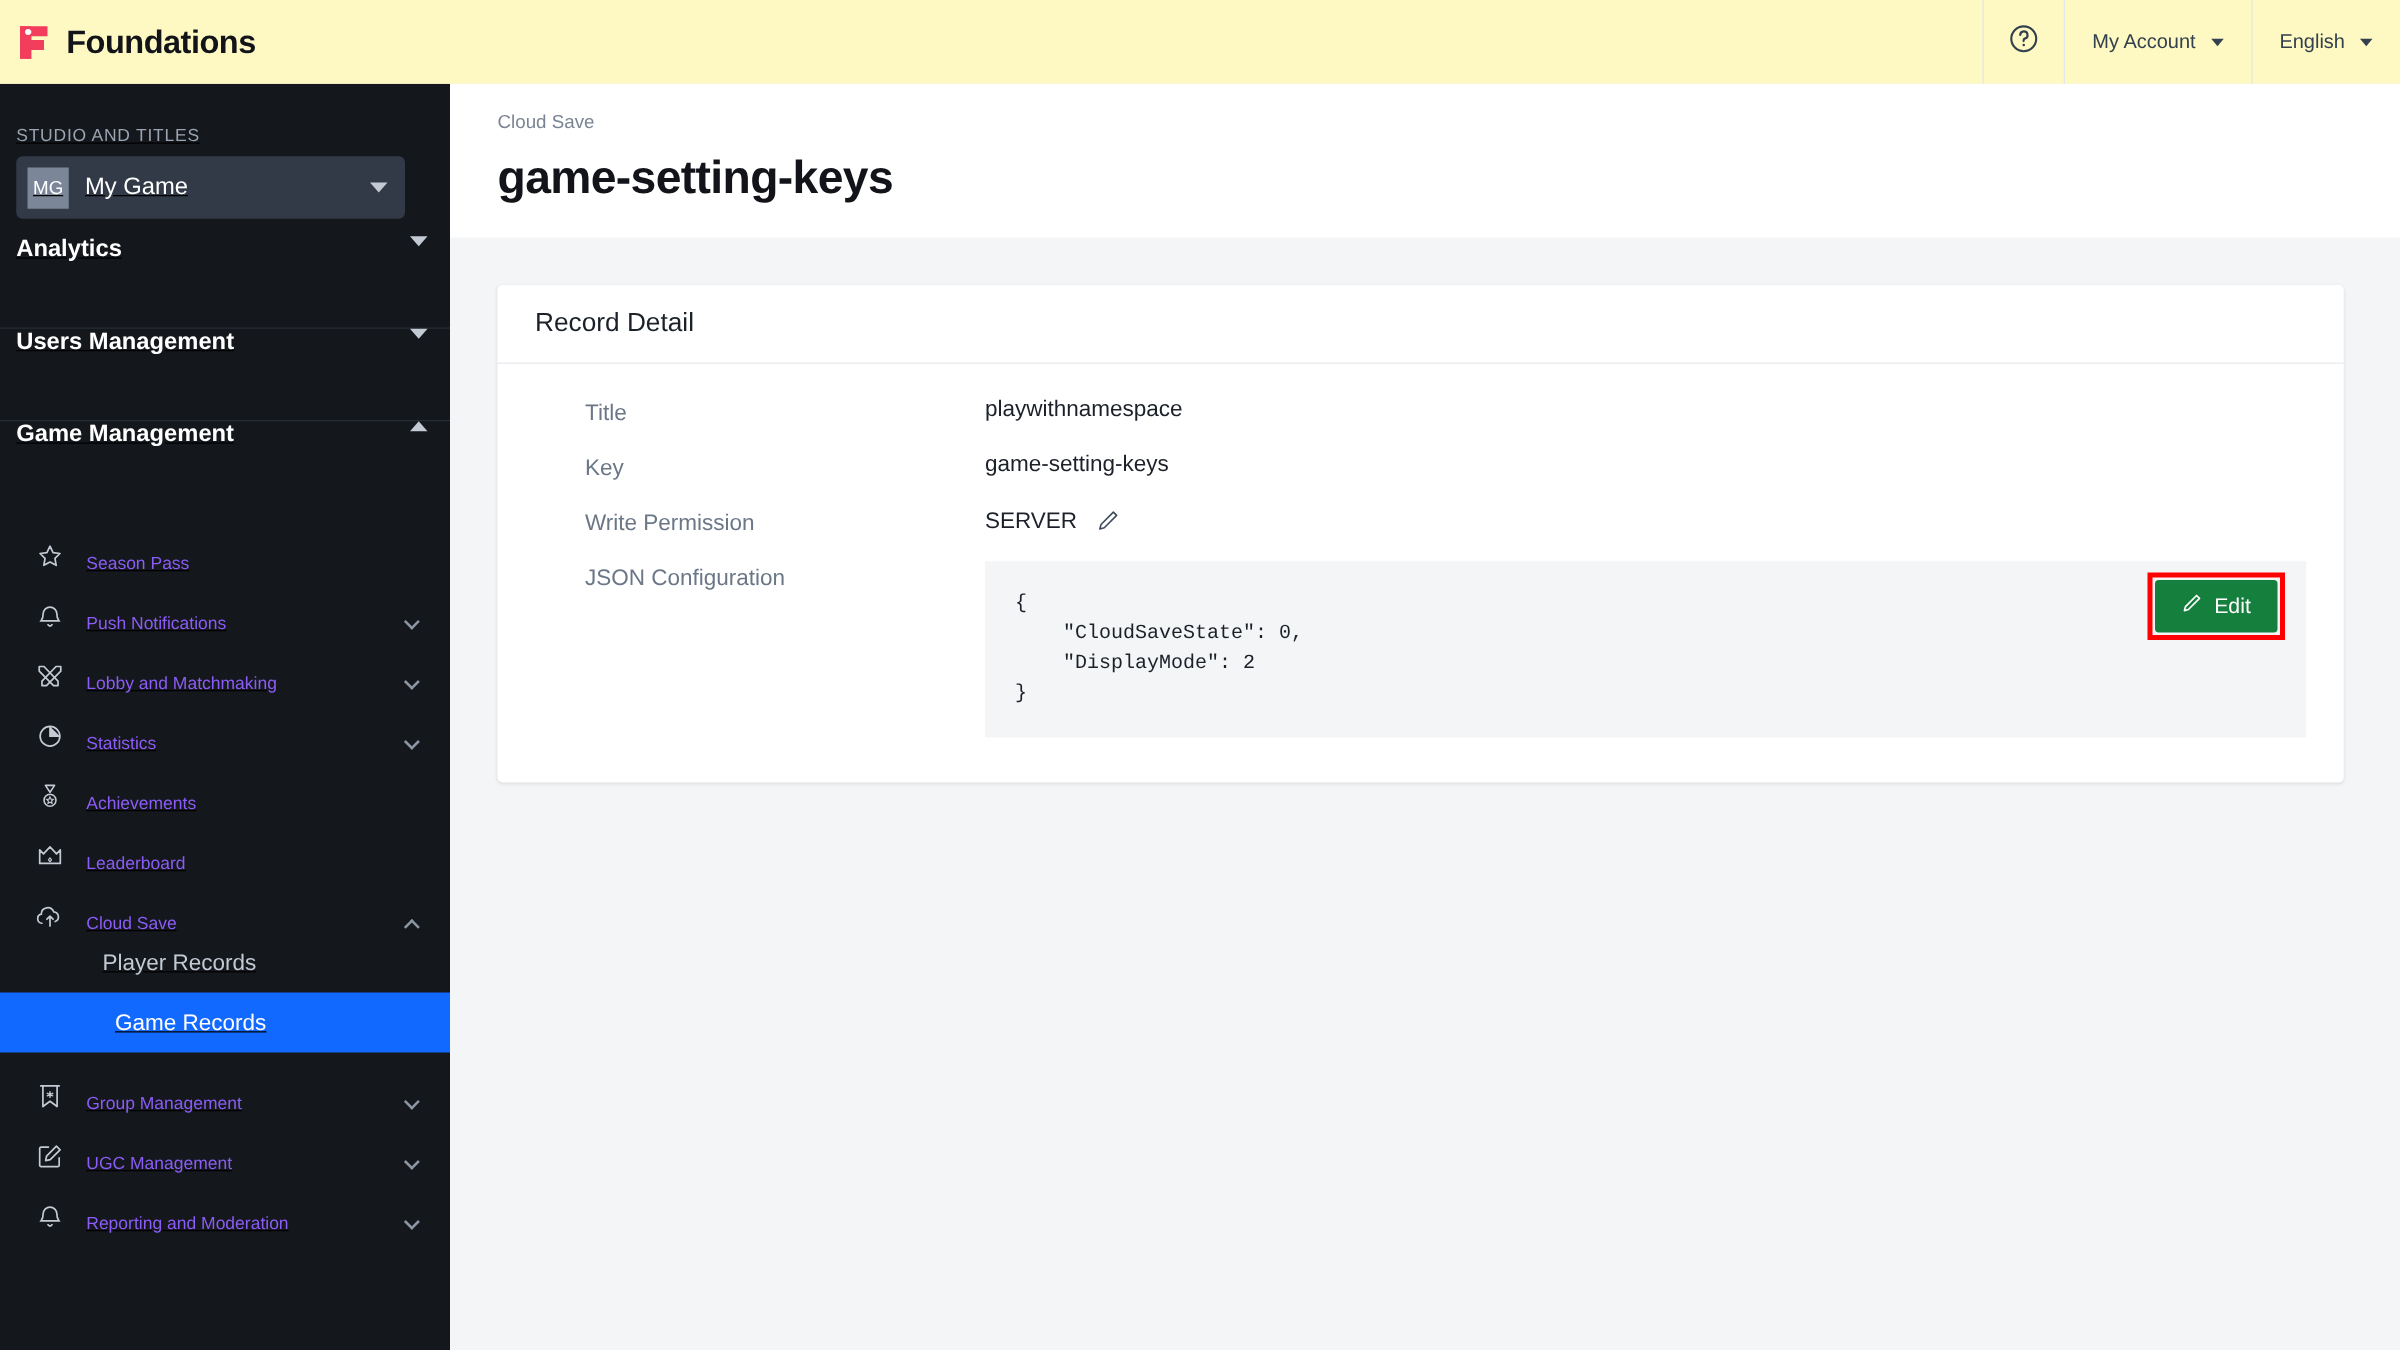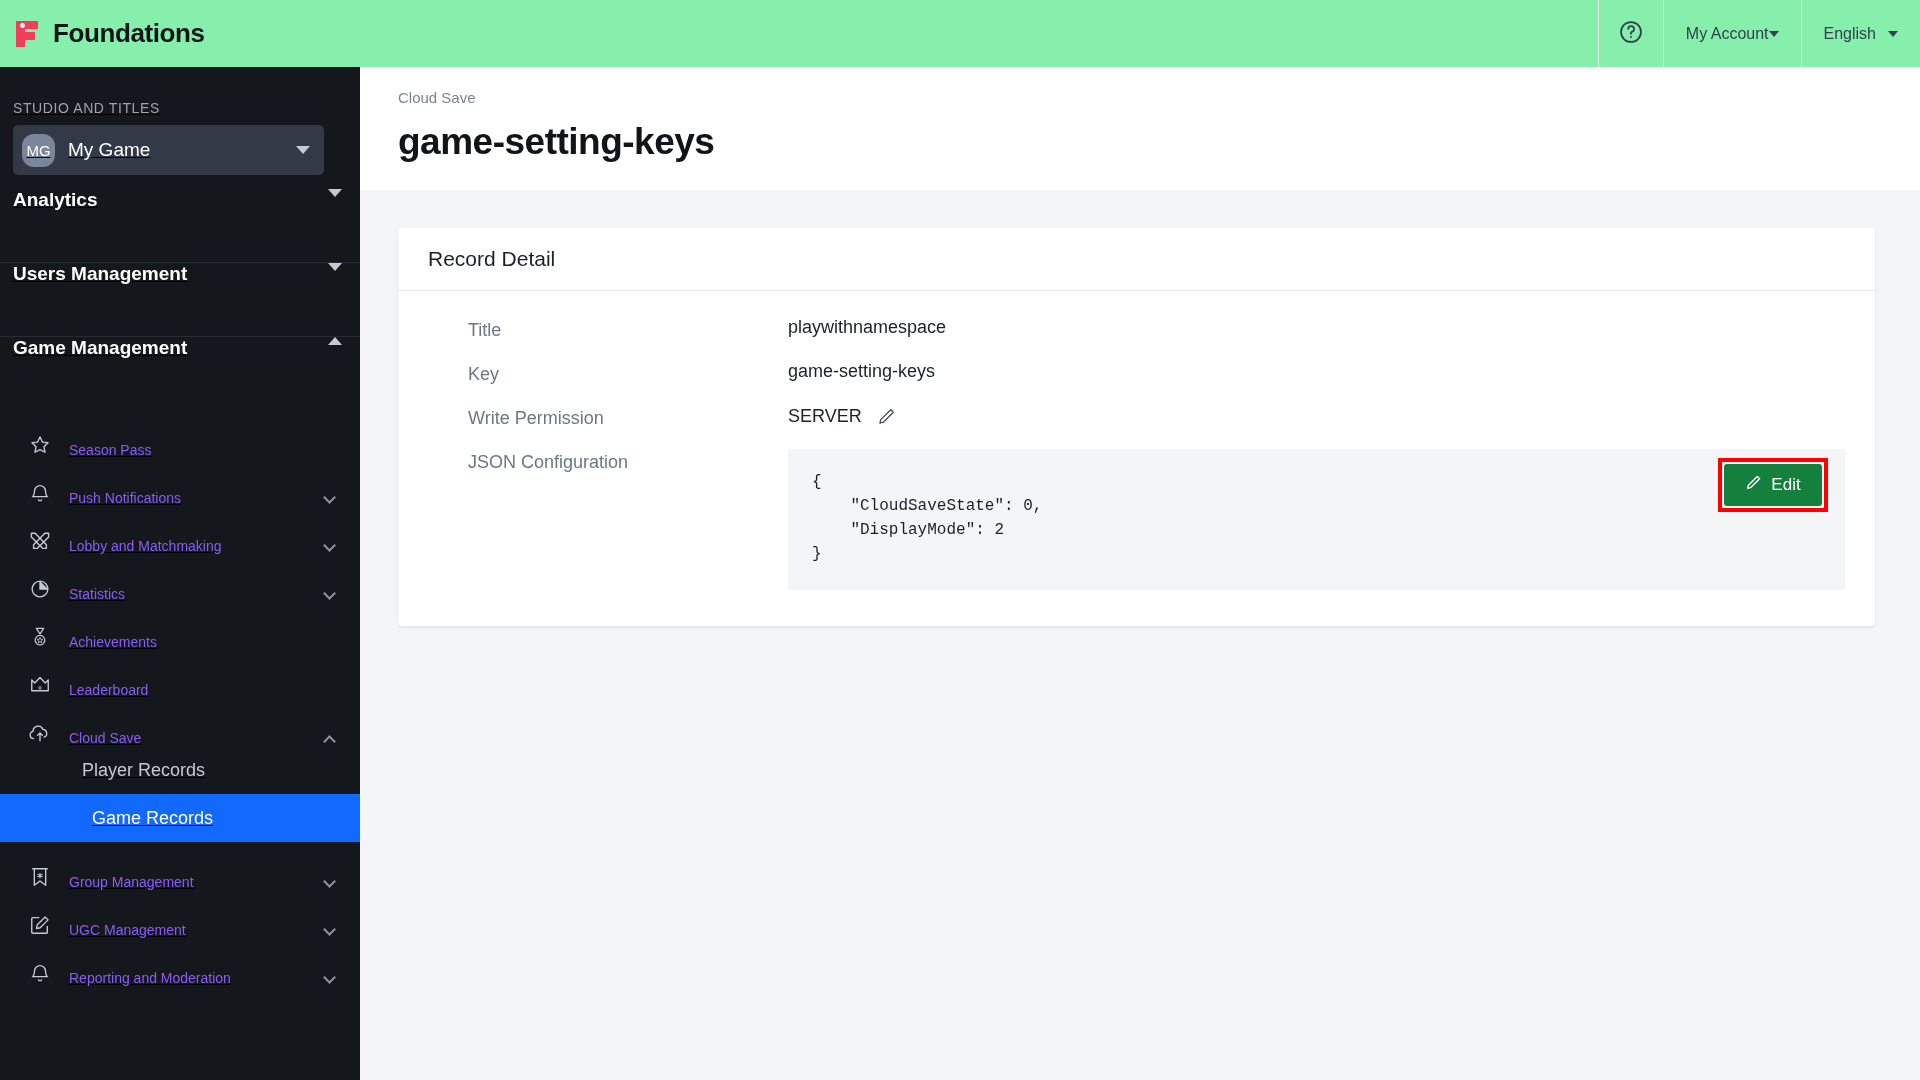--- a/index.html
+++ b/index.html
@@ -7,38 +7,38 @@
     width: 1920px; height: 1080px;
     font-family: "Liberation Sans", sans-serif;
     background: #f4f5f7;
     overflow: hidden;
   }
 
   
   .topbar {
     position: absolute; top: 0; left: 0;
     width: 1920px; height: 67px;
-    background: #86efac;
+    background: #fef9c3;
     display: flex; align-items: center;
     z-index: 30;
   }
   .logo-wrap { display: flex; align-items: center; padding-left: 14px; }
   .logo-mark { width: 28px; height: 28px; position: relative; }
   .logo-text {
     font-size: 26px; font-weight: bold; color: #12141a;
     margin-left: 11px; letter-spacing: -0.4px;
   }
   .topbar-spacer { flex: 1; }
   .topbar-cell {
     height: 67px; display: flex; align-items: center; justify-content: center;
     border-left: 1px solid #e3e6ea;
     color: #33404d; font-size: 16px;
   }
   .cell-help { width: 65px; }
-  .cell-account { padding: 16px 22px; gap: 0; }
+  .cell-account { padding: 16px 22px; gap: 12px; }
   .cell-lang { padding: 0 22px; gap: 12px; border-right: none; }
   .chev-down {
     width: 0; height: 0;
     border-left: 5.5px solid transparent;
     border-right: 5.5px solid transparent;
     border-top: 6px solid #33404d;
   }
 
   
   .sidebar {
@@ -55,21 +55,21 @@
   }
   .studio-select {
     margin: 0 36px 0 13px;
     background: #323a47;
     border-radius: 5px;
     height: 50px;
     display: flex; align-items: center; gap: 13px;
     padding: 0 14px 0 9px;
   }
   .studio-badge {
-    width: 33px; height: 33px; border-radius: 12px;
+    width: 33px; height: 33px; border-radius: 0;
     background: #7b8799; color: #ffffff;
     font-size: 15px; display: flex; align-items: center; justify-content: center;
   }
   .studio-name { color: #ffffff; font-size: 19px; flex: 1; }
   .studio-chev {
     width: 0; height: 0;
     border-left: 7px solid transparent;
     border-right: 7px solid transparent;
     border-top: 8px solid #c3cad4;
   }

